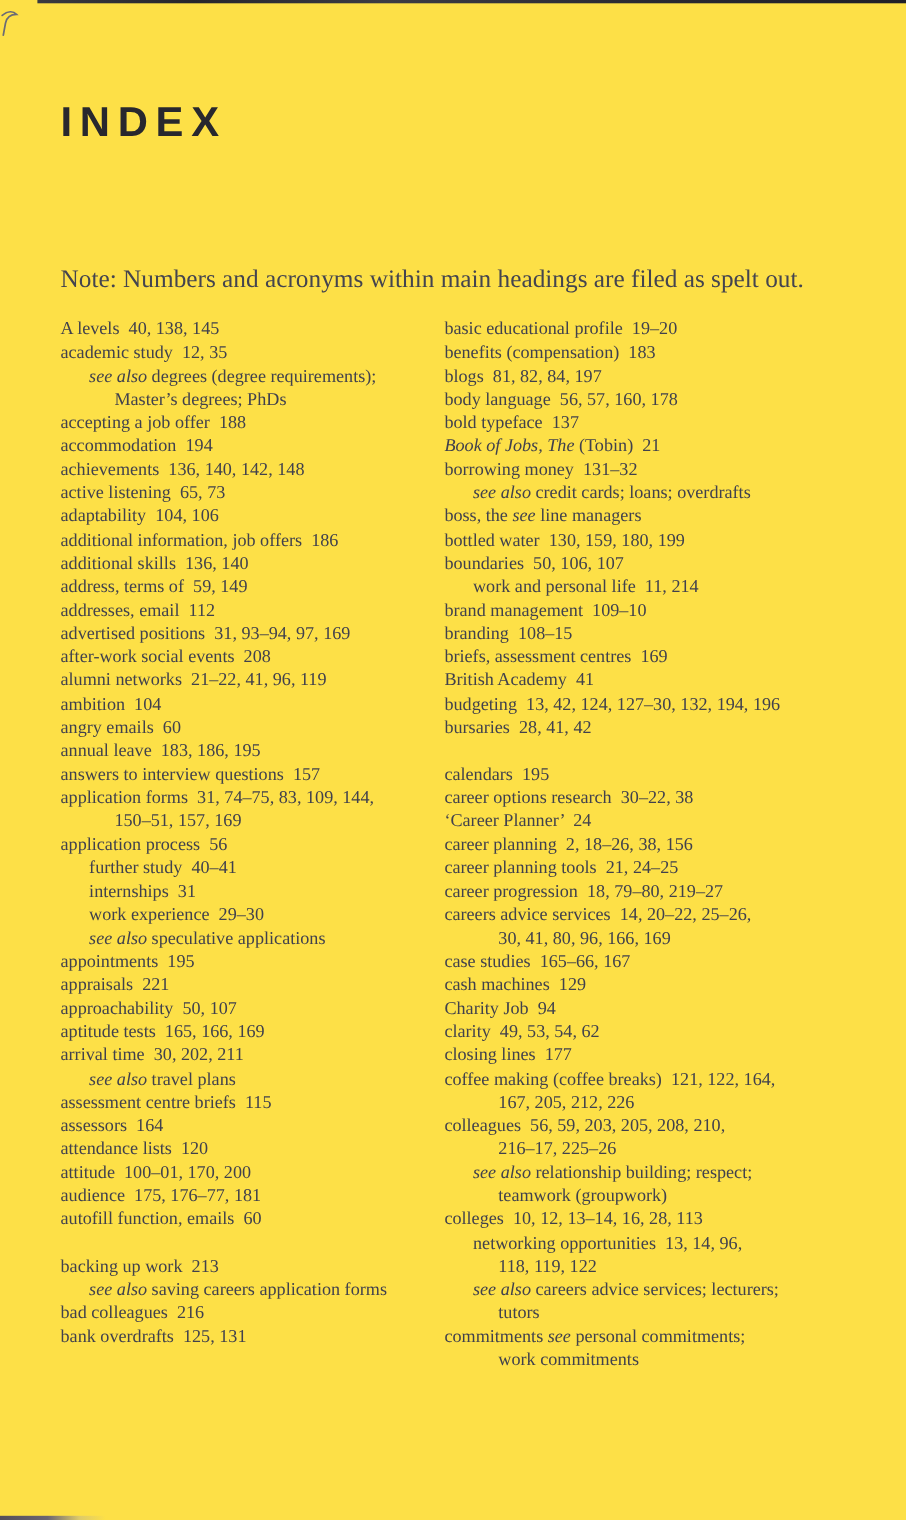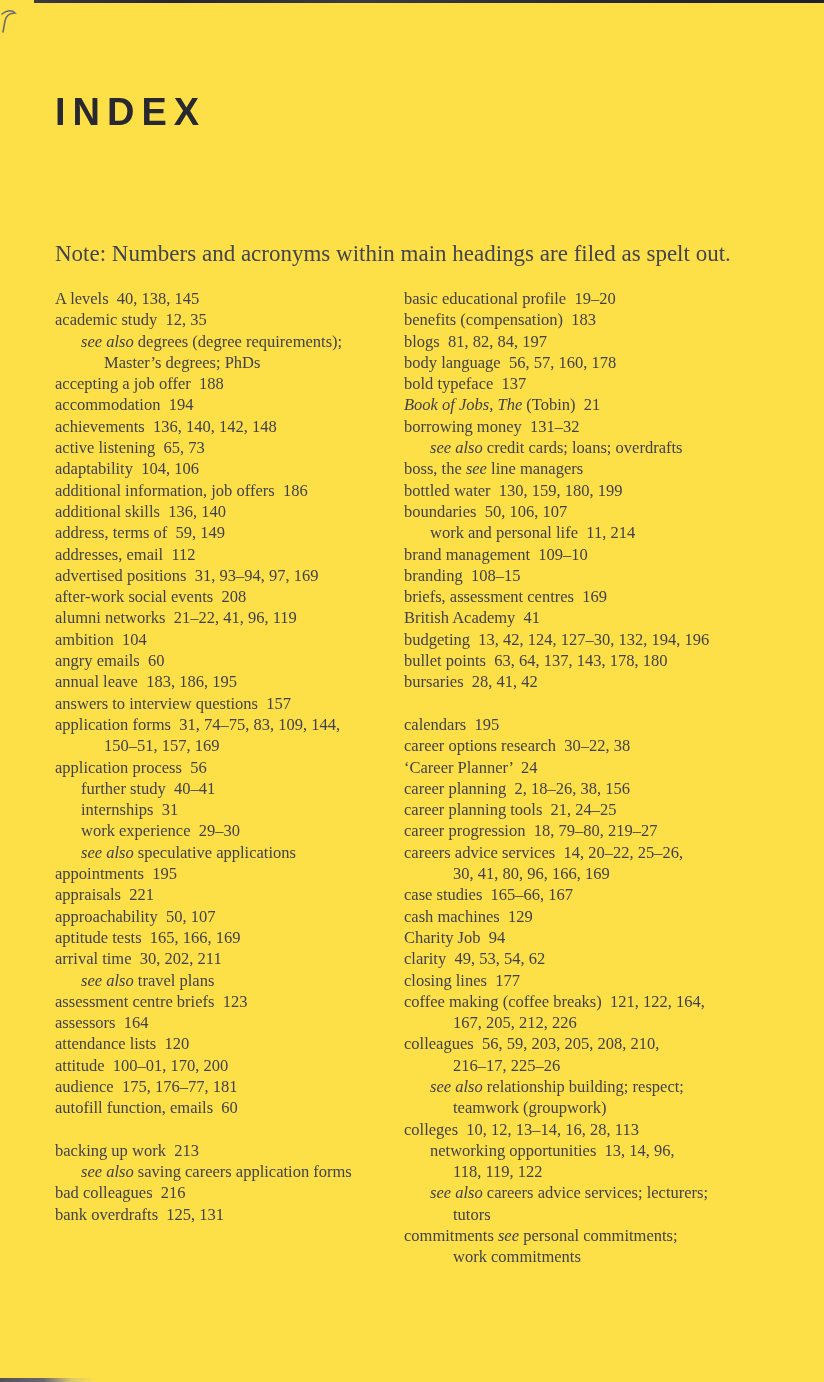--- a/index.html
+++ b/index.html
@@ -85,21 +85,21 @@
       <div class="line ind1"><span>further study  40–41</span></div>
       <div class="line ind1"><span>internships  31</span></div>
       <div class="line ind1"><span>work experience  29–30</span></div>
       <div class="line ind1"><i>see also</i><span> speculative applications</span></div>
       <div class="line ind0"><span>appointments  195</span></div>
       <div class="line ind0"><span>appraisals  221</span></div>
       <div class="line ind0"><span>approachability  50, 107</span></div>
       <div class="line ind0"><span>aptitude tests  165, 166, 169</span></div>
       <div class="line ind0"><span>arrival time  30, 202, 211</span></div>
       <div class="line ind1"><i>see also</i><span> travel plans</span></div>
-      <div class="line ind0"><span>assessment centre briefs  123</span></div>
+      <div class="line ind0"><span>assessment centre briefs  115</span></div>
       <div class="line ind0"><span>assessors  164</span></div>
       <div class="line ind0"><span>attendance lists  120</span></div>
       <div class="line ind0"><span>attitude  100–01, 170, 200</span></div>
       <div class="line ind0"><span>audience  175, 176–77, 181</span></div>
       <div class="line ind0"><span>autofill function, emails  60</span></div>
       <div class="line ind0">&nbsp;</div>
       <div class="line ind0"><span>backing up work  213</span></div>
       <div class="line ind1"><i>see also</i><span> saving careers application forms</span></div>
       <div class="line ind0"><span>bad colleagues  216</span></div>
       <div class="line ind0"><span>bank overdrafts  125, 131</span></div>
@@ -115,21 +115,20 @@
       <div class="line ind1"><i>see also</i><span> credit cards; loans; overdrafts</span></div>
       <div class="line ind0"><span>boss, the </span><i>see</i><span> line managers</span></div>
       <div class="line ind0"><span>bottled water  130, 159, 180, 199</span></div>
       <div class="line ind0"><span>boundaries  50, 106, 107</span></div>
       <div class="line ind1"><span>work and personal life  11, 214</span></div>
       <div class="line ind0"><span>brand management  109–10</span></div>
       <div class="line ind0"><span>branding  108–15</span></div>
       <div class="line ind0"><span>briefs, assessment centres  169</span></div>
       <div class="line ind0"><span>British Academy  41</span></div>
       <div class="line ind0"><span>budgeting  13, 42, 124, 127–30, 132, 194, 196</span></div>
-      <div class="line ind0"><span>bullet points  63, 64, 137, 143, 178, 180</span></div>
       <div class="line ind0"><span>bursaries  28, 41, 42</span></div>
       <div class="line ind0">&nbsp;</div>
       <div class="line ind0"><span>calendars  195</span></div>
       <div class="line ind0"><span>career options research  30–22, 38</span></div>
       <div class="line ind0"><span>‘Career Planner’  24</span></div>
       <div class="line ind0"><span>career planning  2, 18–26, 38, 156</span></div>
       <div class="line ind0"><span>career planning tools  21, 24–25</span></div>
       <div class="line ind0"><span>career progression  18, 79–80, 219–27</span></div>
       <div class="line ind0"><span>careers advice services  14, 20–22, 25–26,</span></div>
       <div class="line ind2"><span>30, 41, 80, 96, 166, 169</span></div>

